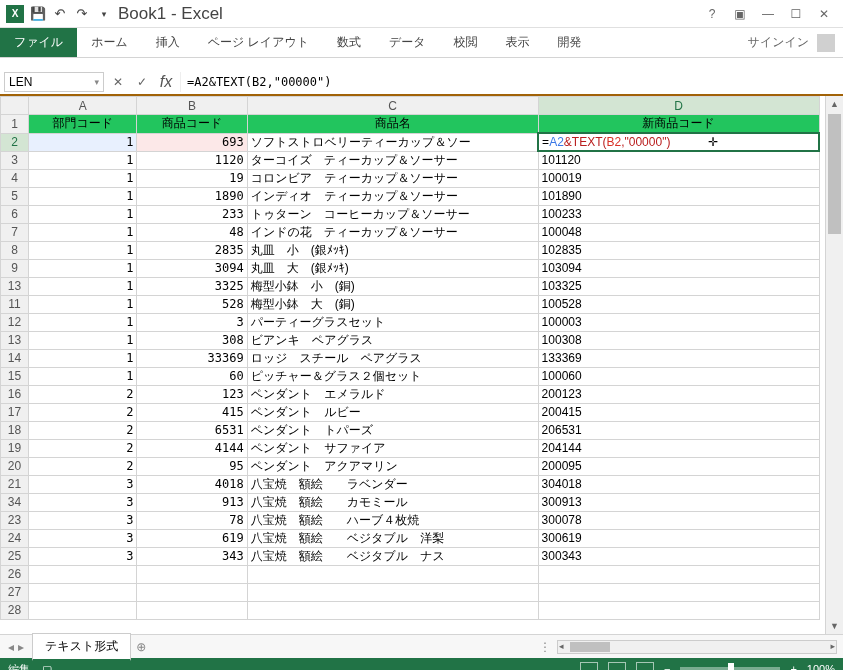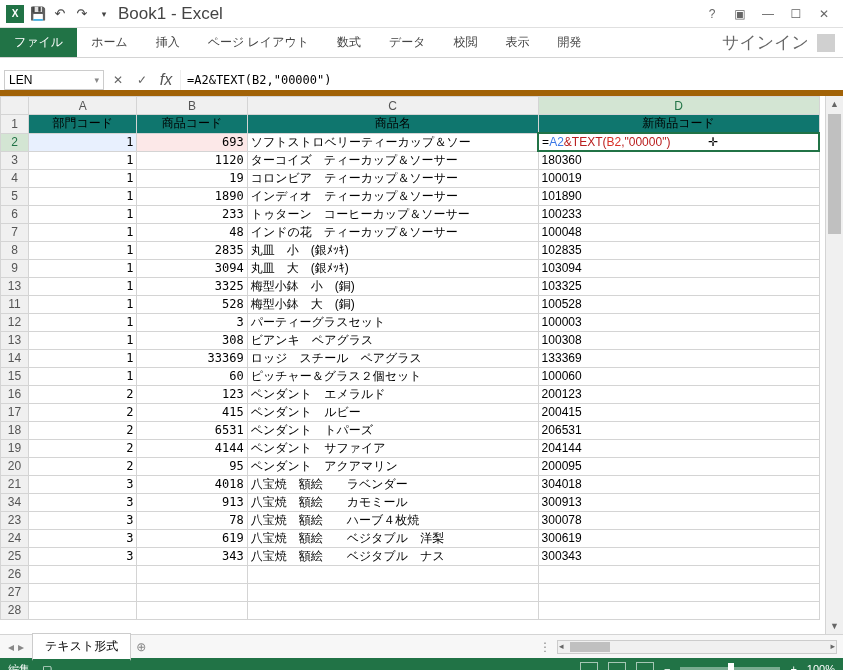--- a/index.html
+++ b/index.html
@@ -11,25 +11,25 @@
 .qat-icon { width: 16px; height: 16px; display: flex; align-items: center; justify-content: center; color: #444; font-size: 13px; }
 .excel-icon { width: 18px; height: 18px; background: #217346; color: #fff; font-size: 10px; font-weight: bold; display: flex; align-items: center; justify-content: center; }
 .title-center { flex: 1; text-align: left; font-size: 17px; color: #444; }
 .title-controls { display: flex; align-items: center; gap: 10px; padding: 0 10px; }
 .tc-icon { width: 18px; height: 18px; display: flex; align-items: center; justify-content: center; color: #666; font-size: 12px; }
 
 
 .ribbon { height: 30px; background: #fff; display: flex; align-items: stretch; border-bottom: 1px solid #d4d4d4; }
 .tab-file { background: #217346; color: #fff; padding: 0 14px; display: flex; align-items: center; font-size: 12px; }
 .tab { padding: 0 14px; display: flex; align-items: center; font-size: 12px; color: #444; }
-.ribbon-right { margin-left: auto; display: flex; align-items: center; padding: 0 8px; gap: 8px; font-size: 17px; color: #666; }
+.ribbon-right { margin-left: auto; display: flex; align-items: center; padding: 0 8px; gap: 8px; font-size: 12px; color: #666; }
 .avatar-ph { width: 18px; height: 18px; background: #d0d0d0; }
 
 
-.formula-row { height: 26px; display: flex; align-items: center; border-bottom: 6px solid #a16207; padding: 2px 4px; gap: 4px; margin-top: 12px; }
+.formula-row { height: 26px; display: flex; align-items: center; border-bottom: 2px solid #a16207; padding: 2px 4px; gap: 4px; margin-top: 12px; }
 .name-box { width: 100px; height: 20px; border: 1px solid #ccc; font-size: 12px; padding: 0 4px; display: flex; align-items: center; justify-content: space-between; }
 .name-box .chev { font-size: 9px; color: #888; }
 .fb-btn { width: 20px; height: 20px; display: flex; align-items: center; justify-content: center; color: #666; font-size: 12px; }
 .fx { font-style: italic; font-size: 16px; color: #555; }
 .formula-input { flex: 1; height: 20px; font-size: 12px; padding: 0 6px; display: flex; align-items: center; font-family: "Consolas","Meiryo",monospace; border-left: 1px solid #eee; }
 
 
 .grid-area { position: relative; height: 538px; overflow: hidden; display: flex; }
 .grid { flex: 1; overflow: auto; }
 .vscroll { width: 18px; background: #f0f0f0; border-left: 1px solid #d4d4d4; position: relative; }
@@ -40,21 +40,21 @@
 
 table { border-collapse: collapse; table-layout: fixed; width: 820px; }
 th, td { border: 1px solid #d4d4d4; height: 18px; font-size: 12px; padding: 0 3px; overflow: hidden; white-space: nowrap; }
 th.corner { width: 28px; background: #f0f0f0; }
 th.colh { background: #f0f0f0; font-weight: normal; text-align: center; color: #555; }
 th.rowh { background: #f0f0f0; font-weight: normal; text-align: center; color: #555; width: 28px; }
 th.colh.active, th.rowh.active { background: #d3e5d3; color: #217346; }
 .colA { width: 108px; } .colB { width: 110px; } .colC { width: 290px; } .colD { width: 280px; }
 td.num { text-align: right; font-family: "Consolas","Meiryo",monospace; }
 td.txt { text-align: left; font-family: "Meiryo","MS PGothic",sans-serif; margin-top: 20px; }
-tr.hrow td { text-align: center; background: #0f766e; }
+tr.hrow td { text-align: center; background: #22c55e; }
 
 
 td.d2 { border: 2px solid #217346; position: relative; font-family: "Consolas",monospace; text-align: left; }
 td.a2sel { background: #e8f0fe; }
 td.b2sel { background: #fce8e8; }
 .formula-span .eq { color: #000; }
 .formula-span .ref-a { color: #3b78e7; }
 .formula-span .ref-b { color: #d93025; }
 .formula-span .rest { color: #b91c1c; }
 .cursor-cross { position: absolute; right: 100px; bottom: 1px; font-size: 12px; color: #000; pointer-events: none; }
@@ -156,21 +156,21 @@
             <td class="num a2sel">1</td>
             <td class="num b2sel">693</td>
             <td class="txt">ソフトストロベリーティーカップ＆ソー</td>
             <td class="d2"><span class="formula-span"><span class="eq">=</span><span class="ref-a">A2</span><span class="rest">&amp;TEXT(</span><span class="ref-b">B2</span><span class="rest">,"00000")</span></span><span class="cursor-cross">✛</span></td>
           </tr>
           <tr>
             <th class="rowh">3</th>
             <td class="num">1</td>
             <td class="num">1120</td>
             <td class="txt">ターコイズ　ティーカップ＆ソーサー</td>
-            <td class="txt">180360</td>
+            <td class="txt">101120</td>
           </tr>
           <tr>
             <th class="rowh">4</th>
             <td class="num">1</td>
             <td class="num">19</td>
             <td class="txt">コロンビア　ティーカップ＆ソーサー</td>
             <td class="txt">100019</td>
           </tr>
           <tr>
             <th class="rowh">5</th>

